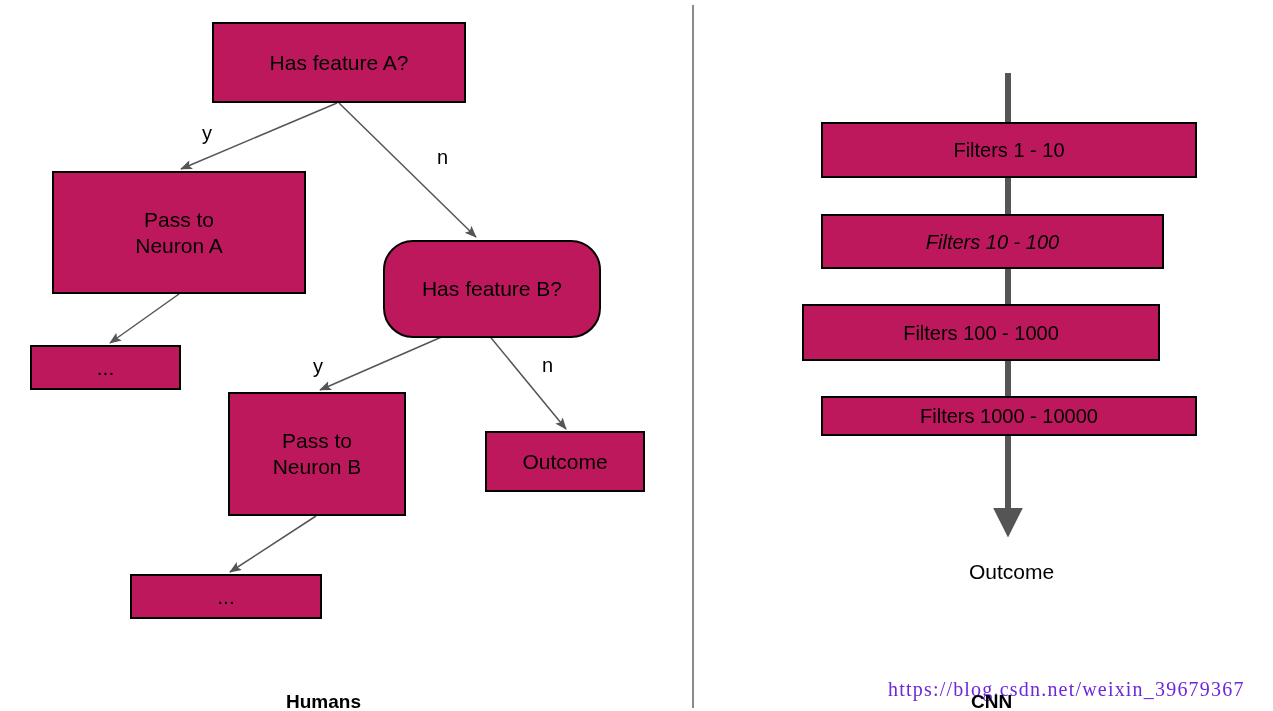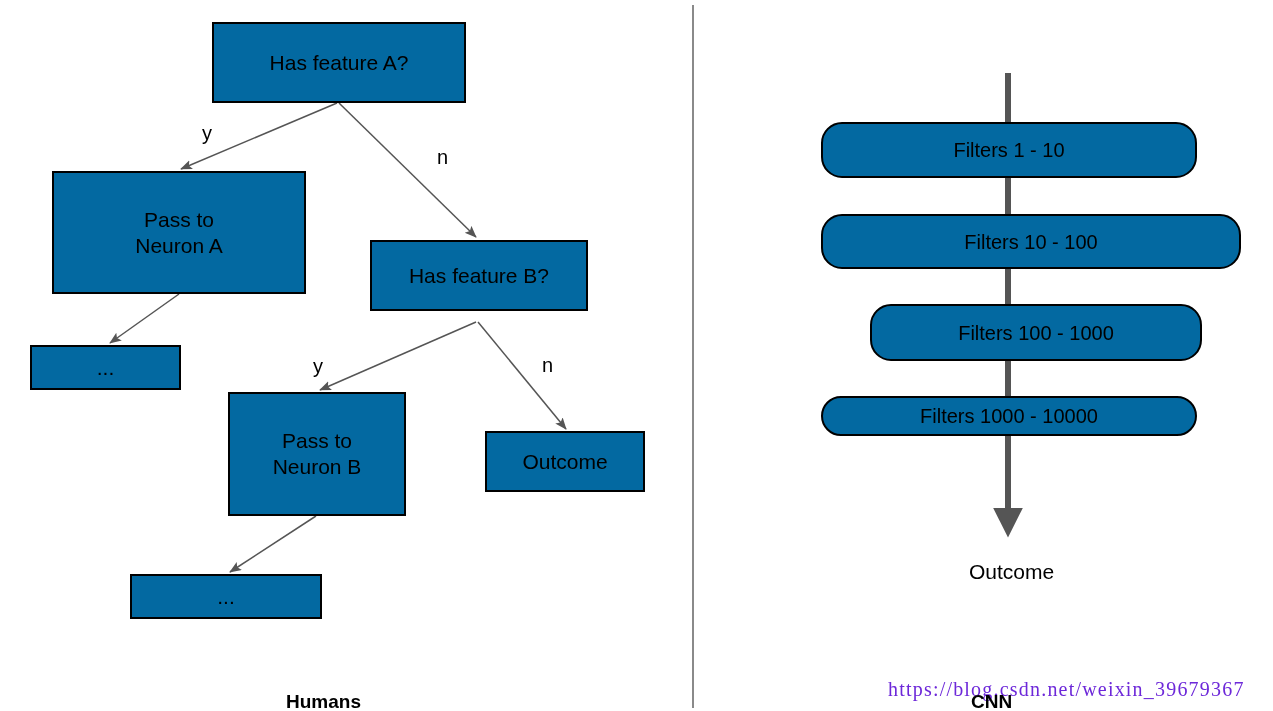--- a/index.html
+++ b/index.html
@@ -11,36 +11,35 @@
     position: relative;
     width: 1273px;
     height: 711px;
     background: #ffffff;
     overflow: hidden;
     font-family: "Liberation Sans", sans-serif;
   }
   .node {
     position: absolute;
     box-sizing: border-box;
-    background: #0369a1;
+    background: #be185d;
     border: 2.4px solid #000000;
     display: flex;
     align-items: center;
     justify-content: center;
     text-align: center;
     color: #000000;
     font-size: 21px;
     line-height: 26px;
     white-space: pre-line;
     z-index: 3;
   }
   .filter-node {
     font-size: 20px;
     border-width: 2.2px;
-    border-radius: 21px;
   }
   .edge-label {
     position: absolute;
     color: #000000;
     font-size: 20px;
     line-height: 20px;
     z-index: 4;
     white-space: nowrap;
   }
   .plain-label {
@@ -117,43 +116,43 @@
     <line x1="1008" y1="453" x2="1008" y2="522" stroke="#555555" stroke-width="6" marker-end="url(#fat-head)"></line>
   </svg>
 
   <div class="divider" style="left:692px; top:5px; width:1.6px; height:703px;"></div>
 
   <div class="node" style="left:212px; top:22px; width:254px; height:81px;">Has feature A?</div>
 
   <div class="node" style="left:52px; top:171px; width:254px; height:123px;">Pass to
 Neuron A</div>
 
-  <div class="node" style="left:370px; top:240px; width:218px; height:71px;">Has feature B?</div>
+  <div class="node" style="left:383px; top:240px; width:218px; height:98px;border-radius:30px;">Has feature B?</div>
 
   <div class="node" style="left:30px; top:345px; width:151px; height:45px;">...</div>
 
   <div class="node" style="left:228px; top:392px; width:178px; height:124px;">Pass to
 Neuron B</div>
 
   <div class="node" style="left:485px; top:431px; width:160px; height:61px;">Outcome</div>
 
   <div class="node" style="left:130px; top:574px; width:192px; height:45px;">...</div>
 
   <span class="edge-label" style="left:202px; top:123px;">y</span>
   <span class="edge-label" style="left:437px; top:147px;">n</span>
   <span class="edge-label" style="left:313px; top:356px;">y</span>
   <span class="edge-label" style="left:542px; top:355px;">n</span>
 
   <span class="section-caption" style="left:286px; top:671px;">Humans</span>
 
   <div class="node filter-node" style="left:821px; top:122px; width:376px; height:56px;">Filters 1 - 10</div>
 
-  <div class="node filter-node" style="left:821px; top:214px; width:420px; height:55px;">Filters 10 - 100</div>
+  <div class="node filter-node" style="left:821px; top:214px; width:343px; height:55px;font-style:italic;">Filters 10 - 100</div>
 
-  <div class="node filter-node" style="left:870px; top:304px; width:332px; height:57px;">Filters 100 - 1000</div>
+  <div class="node filter-node" style="left:802px; top:304px; width:358px; height:57px;">Filters 100 - 1000</div>
 
   <div class="node filter-node" style="left:821px; top:396px; width:376px; height:40px;">Filters 1000 - 10000</div>
 
   <span class="plain-label" style="left:969px; top:560px;">Outcome</span>
 
   <span class="section-caption" style="left:971px; top:671px;">CNN</span>
 
   <span class="watermark" style="left:888px; top:678px;">https://blog.csdn.net/weixin_39679367</span>
 
 </div>

